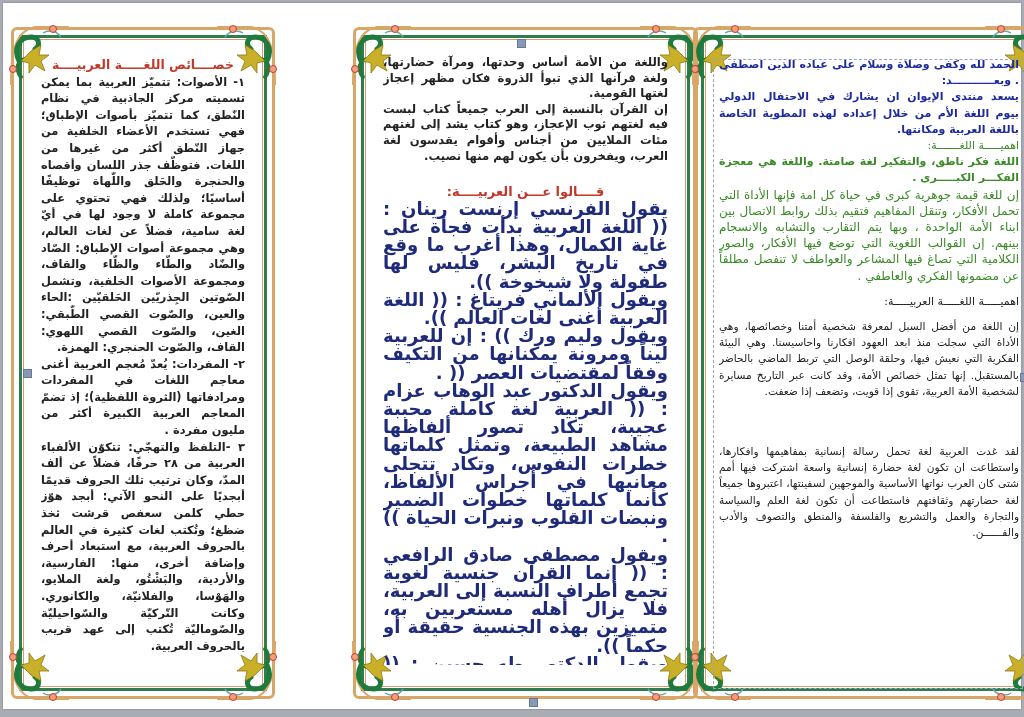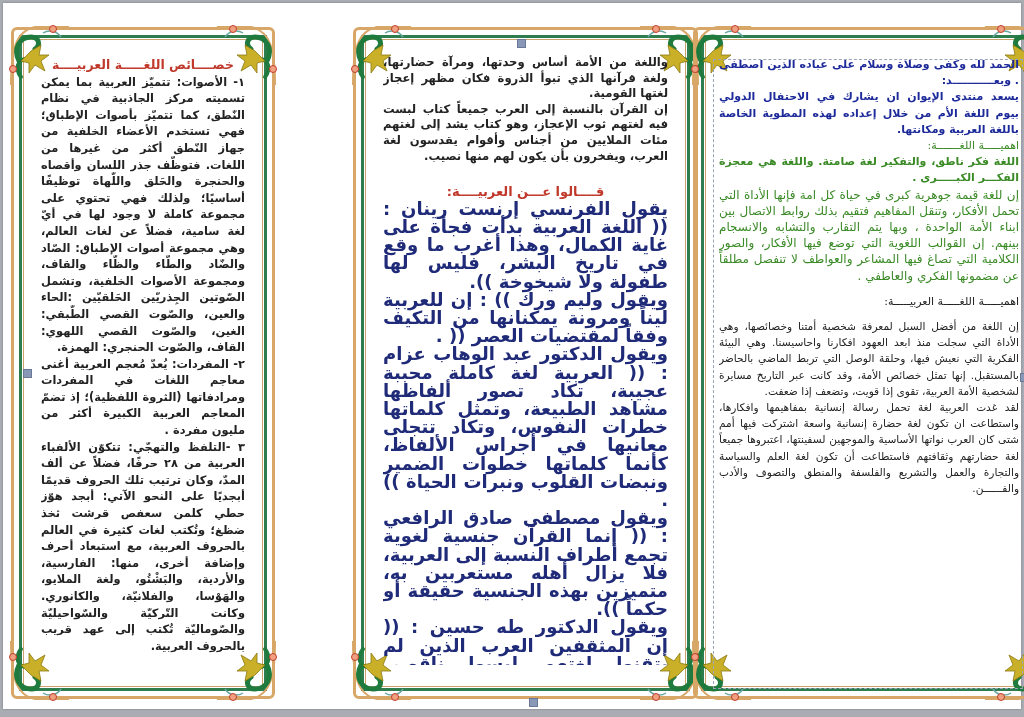--- a/index.html
+++ b/index.html
@@ -108,20 +108,21 @@
         <use href="#orn"></use>
       </svg>
     <div class="handle" style="left:164px; top:12px;"></div>
     <div class="content dark" style="top:28px; font-size:11.6px; line-height:15.6px;">
       <p>واللغة من الأمة أساس وحدتها، ومرآة حضارتها، ولغة قرآنها الذي تبوأ الذروة فكان مظهر إعجاز لغتها القومية.</p>
       <p>إن القرآن بالنسبة إلى العرب جميعاً كتاب لبست فيه لغتهم ثوب الإعجاز، وهو كتاب يشد إلى لغتهم مئات الملايين من أجناس وأقوام يقدسون لغة العرب، ويفخرون بأن يكون لهم منها نصيب.</p>
       <div class="gap" style="height:20px"></div>
       <p class="title-red" style="font-size:13px;">قــــالوا عـــن العربيــــة:</p>
       <div class="navy">
         <p>يقول الفرنسي إرنست رينان : (( اللغة العربية بدأت فجأة على غاية الكمال، وهذا أغرب ما وقع في تاريخ البشر، فليس لها طفولة ولا شيخوخة )).</p>
+        <p>ويقول الألماني فريتاغ : (( اللغة العربية أغنى لغات العالم )).</p>
         <p>ويقول وليم ورك )) : إن للعربية ليناً ومرونة يمكنانها من التكيف وفقاً لمقتضيات العصر (( .</p>
         <p>ويقول الدكتور عبد الوهاب عزام : (( العربية لغة كاملة محببة عجيبة، تكاد تصور ألفاظها مشاهد الطبيعة، وتمثل كلماتها خطرات النفوس، وتكاد تتجلى معانيها في أجراس الألفاظ، كأنما كلماتها خطوات الضمير ونبضات القلوب ونبرات الحياة )) .</p>
         <p>ويقول مصطفى صادق الرافعي : (( إنما القرآن جنسية لغوية تجمع أطراف النسبة إلى العربية، فلا يزال أهله مستعربين به، متميزين بهذه الجنسية حقيقة أو حكماً )).</p>
         <p>ويقول الدكتور طه حسين : (( إن المثقفين العرب الذين لم يتقنوا لغتهم ليسوا ناقصي الثقافة فحسب، بل في رجولتهم نقص كبير ومهين أيضاً )).</p>
       </div>
     </div>
     <div class="handle" style="left:176px; bottom:-8px;"></div>
   </div>
 
   <div class="panel" style="left:690px; width:322px;padding-left:28px;">
@@ -144,21 +145,21 @@
     <div class="handle" style="right:14px; top:346px;"></div>
     <div class="content" style="left:26px; right:24px; top:30px; font-size:11px; line-height:16.2px;">
       <p class="blue">الحمد لله وكفى وصلاة وسلام على عباده الذين اصطفى . وبعـــــــــــد:</p>
       <p class="blue">يسعد منتدى الإيوان ان يشارك في الاحتفال الدولي بيوم اللغة الأم من خلال إعداده لهذه المطوية الخاصة باللغة العربية ومكانتها.</p>
       <p class="green" style="font-weight:normal;">اهميـــــة اللغـــــــة:</p>
       <p class="green">اللغة فكر ناطق، والتفكير لغة صامتة. واللغة هي معجزة الفكـــر الكبـــــرى .</p>
       <p class="green" style="font-weight:normal; font-size:12px;">إن للغة قيمة جوهرية كبرى في حياة كل امة فإنها الأداة التي تحمل الأفكار، وتنقل المفاهيم فتقيم بذلك روابط الاتصال بين ابناء الأمة الواحدة ، وبها يتم التقارب والتشابه والانسجام بينهم. إن القوالب اللغوية التي توضع فيها الأفكار، والصور الكلامية التي تصاغ فيها المشاعر والعواطف لا تنفصل مطلقاً عن مضمونها الفكري والعاطفي .</p>
       <div class="gap" style="height:10px"></div>
       <p class="dark" style="font-weight:normal;">اهميـــــة اللغـــــة العربيـــــة:</p>
       <p class="dark" style="font-weight:normal; font-size:10.6px;margin-top:8px;">إن اللغة من أفضل السبل لمعرفة شخصية أمتنا وخصائصها، وهي الأداة التي سجلت منذ ابعد العهود افكارنا واحاسيسنا. وهي البيئة الفكرية التي نعيش فيها، وحلقة الوصل التي تربط الماضي بالحاضر بالمستقبل. إنها تمثل خصائص الأمة، وقد كانت عبر التاريخ مسايرة لشخصية الأمة العربية، تقوى إذا قويت، وتضعف إذا ضعفت.</p>
-      <p class="dark" style="font-weight:normal; font-size:10.6px;">لقد غدت العربية لغة تحمل رسالة إنسانية بمفاهيمها وافكارها، واستطاعت ان تكون لغة حضارة إنسانية واسعة اشتركت فيها أمم شتى كان العرب نواتها الأساسية والموجهين لسفينتها، اعتبروها جميعاً لغة حضارتهم وثقافتهم فاستطاعت أن تكون لغة العلم والسياسة والتجارة والعمل والتشريع والفلسفة والمنطق والتصوف والأدب والفــــــن.</p>
+      <p class="dark" style="font-weight:normal; font-size:10.6px;margin-top:44px;">لقد غدت العربية لغة تحمل رسالة إنسانية بمفاهيمها وافكارها، واستطاعت ان تكون لغة حضارة إنسانية واسعة اشتركت فيها أمم شتى كان العرب نواتها الأساسية والموجهين لسفينتها، اعتبروها جميعاً لغة حضارتهم وثقافتهم فاستطاعت أن تكون لغة العلم والسياسة والتجارة والعمل والتشريع والفلسفة والمنطق والتصوف والأدب والفــــــن.</p>
     </div>
   </div>
 
 </div>
 
 <svg width="0" height="0" style="position:absolute">
   <defs>
     <g id="orn">
       <path d="M6 64 C6 30 10 10 30 6 L64 6" fill="none" stroke="#d8a768" stroke-width="2"></path>
       <path d="M14 40 C8 28 14 16 26 16 C34 16 36 24 30 28" fill="none" stroke="#1f7a3e" stroke-width="5" stroke-linecap="round"></path>

